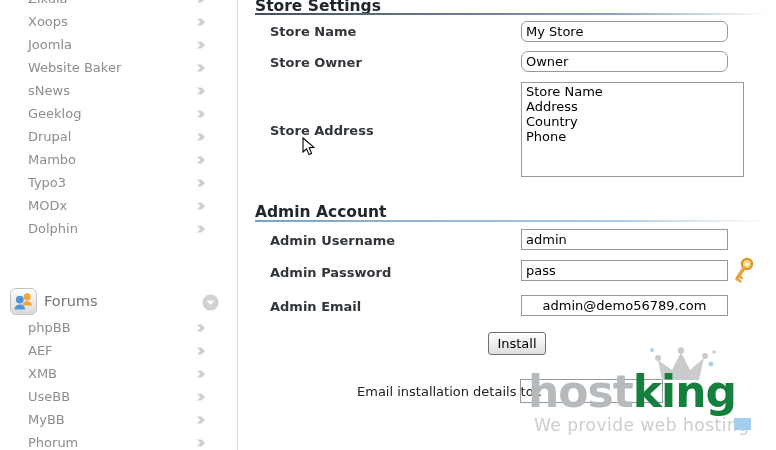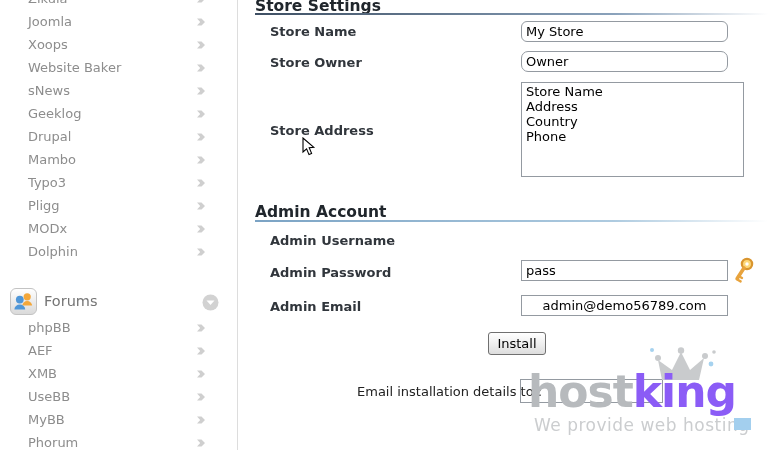--- a/index.html
+++ b/index.html
@@ -45,21 +45,21 @@
   .email-input { position:absolute; left:520px; top:379px; width:143px; height:24px;
                  border:1px solid #949aa1; background:transparent; font-family:inherit;
                  font-size:13px; padding:1px 4px; position:absolute; z-index:2; }
 
   
   .wm { position:absolute; left:528px; top:348px; width:232px; height:92px;
         z-index:3; pointer-events:none; }
   .wm-text { position:absolute; left:0; top:22px; font-size:44px; font-weight:bold;
              letter-spacing:-1px; line-height:1; }
   .wm-gray { color:#b7babd; }
-  .wm-blue { color:#8b5cf6; }
+  .wm-blue { color:#15803d; }
   .wm-crown { position:absolute; left:120px; top:-2px; }
   .wm-tagline { position:absolute; left:6px; top:67px; font-size:17px;
                 color:#cbcdcf; letter-spacing:0.5px; white-space:nowrap; }
   .wm-square { position:absolute; left:206px; top:70px; width:17px; height:12px;
                background:#a3cfee; }
 </style>
 </head>
 <body>
 
 <div id="stage">
@@ -67,32 +67,32 @@
   <div class="sidebar">
 
     <div class="side-list first">
       <div class="side-item">
         <span>Zikula</span>
         <svg class="chev" viewBox="0 0 10 10">
             <path d="M1 1.5 L5.5 1.5 L9 5 L5.5 8.5 L1 8.5 L4.2 5 Z" fill="#cfcfcf"></path>
           </svg>
       </div>
       <div class="side-item">
+        <span>Xoops</span>
+        <svg class="chev" viewBox="0 0 10 10">
+            <path d="M1 1.5 L5.5 1.5 L9 5 L5.5 8.5 L1 8.5 L4.2 5 Z" fill="#cfcfcf"></path>
+          </svg>
+      </div>
+      <div class="side-item">
         <span>Joomla</span>
         <svg class="chev" viewBox="0 0 10 10">
             <path d="M1 1.5 L5.5 1.5 L9 5 L5.5 8.5 L1 8.5 L4.2 5 Z" fill="#cfcfcf"></path>
           </svg>
       </div>
       <div class="side-item">
-        <span>Xoops</span>
-        <svg class="chev" viewBox="0 0 10 10">
-            <path d="M1 1.5 L5.5 1.5 L9 5 L5.5 8.5 L1 8.5 L4.2 5 Z" fill="#cfcfcf"></path>
-          </svg>
-      </div>
-      <div class="side-item">
         <span>Website Baker</span>
         <svg class="chev" viewBox="0 0 10 10">
             <path d="M1 1.5 L5.5 1.5 L9 5 L5.5 8.5 L1 8.5 L4.2 5 Z" fill="#cfcfcf"></path>
           </svg>
       </div>
       <div class="side-item">
         <span>sNews</span>
         <svg class="chev" viewBox="0 0 10 10">
             <path d="M1 1.5 L5.5 1.5 L9 5 L5.5 8.5 L1 8.5 L4.2 5 Z" fill="#cfcfcf"></path>
           </svg>
@@ -110,26 +110,20 @@
           </svg>
       </div>
       <div class="side-item">
         <span>Mambo</span>
         <svg class="chev" viewBox="0 0 10 10">
             <path d="M1 1.5 L5.5 1.5 L9 5 L5.5 8.5 L1 8.5 L4.2 5 Z" fill="#cfcfcf"></path>
           </svg>
       </div>
       <div class="side-item">
         <span>Typo3</span>
-        <svg class="chev" viewBox="0 0 10 10">
-            <path d="M1 1.5 L5.5 1.5 L9 5 L5.5 8.5 L1 8.5 L4.2 5 Z" fill="#cfcfcf"></path>
-          </svg>
-      </div>
-      <div class="side-item">
-        <span>Pligg</span>
         <svg class="chev" viewBox="0 0 10 10">
             <path d="M1 1.5 L5.5 1.5 L9 5 L5.5 8.5 L1 8.5 L4.2 5 Z" fill="#cfcfcf"></path>
           </svg>
       </div>
       <div class="side-item">
         <span>MODx</span>
         <svg class="chev" viewBox="0 0 10 10">
             <path d="M1 1.5 L5.5 1.5 L9 5 L5.5 8.5 L1 8.5 L4.2 5 Z" fill="#cfcfcf"></path>
           </svg>
       </div>
@@ -218,20 +212,21 @@
 Phone</textarea>
 
   <svg class="cursor" width="14" height="19" viewBox="0 0 14 19">
     <path d="M1 1 L1 15 L4.6 11.8 L7 17.6 L9.6 16.4 L7.2 10.8 L11.8 10.4 Z" fill="#ffffff" stroke="#000000" stroke-width="1.1"></path>
   </svg>
 
   <div class="heading" style="top:203px;">Admin Account</div>
   <div class="hrule light" style="top:220px;"></div>
 
   <div class="flabel" style="top:233px;">Admin Username</div>
+  <input class="tinput" style="top: 229px;" type="text" value="admin">
 
   <div class="flabel" style="top:265px;">Admin Password</div>
   <input class="tinput" style="top: 260px;" type="text" value="pass">
   <svg class="keyico" width="23" height="28" viewBox="0 0 23 28">
     <circle cx="15" cy="8" r="5.1" fill="#fdd878" stroke="#d9952e" stroke-width="2.3"></circle>
     <circle cx="15" cy="8" r="1.7" fill="#ffffff"></circle>
     <path d="M12 12 L5.2 22.5" stroke="#e8a33d" stroke-width="3.6" stroke-linecap="round"></path>
     <path d="M6.6 20 L10 22" stroke="#e8a33d" stroke-width="2.4" stroke-linecap="round"></path>
     <path d="M4.8 23.2 L8.6 25.4" stroke="#e8a33d" stroke-width="2.4" stroke-linecap="round"></path>
   </svg>

